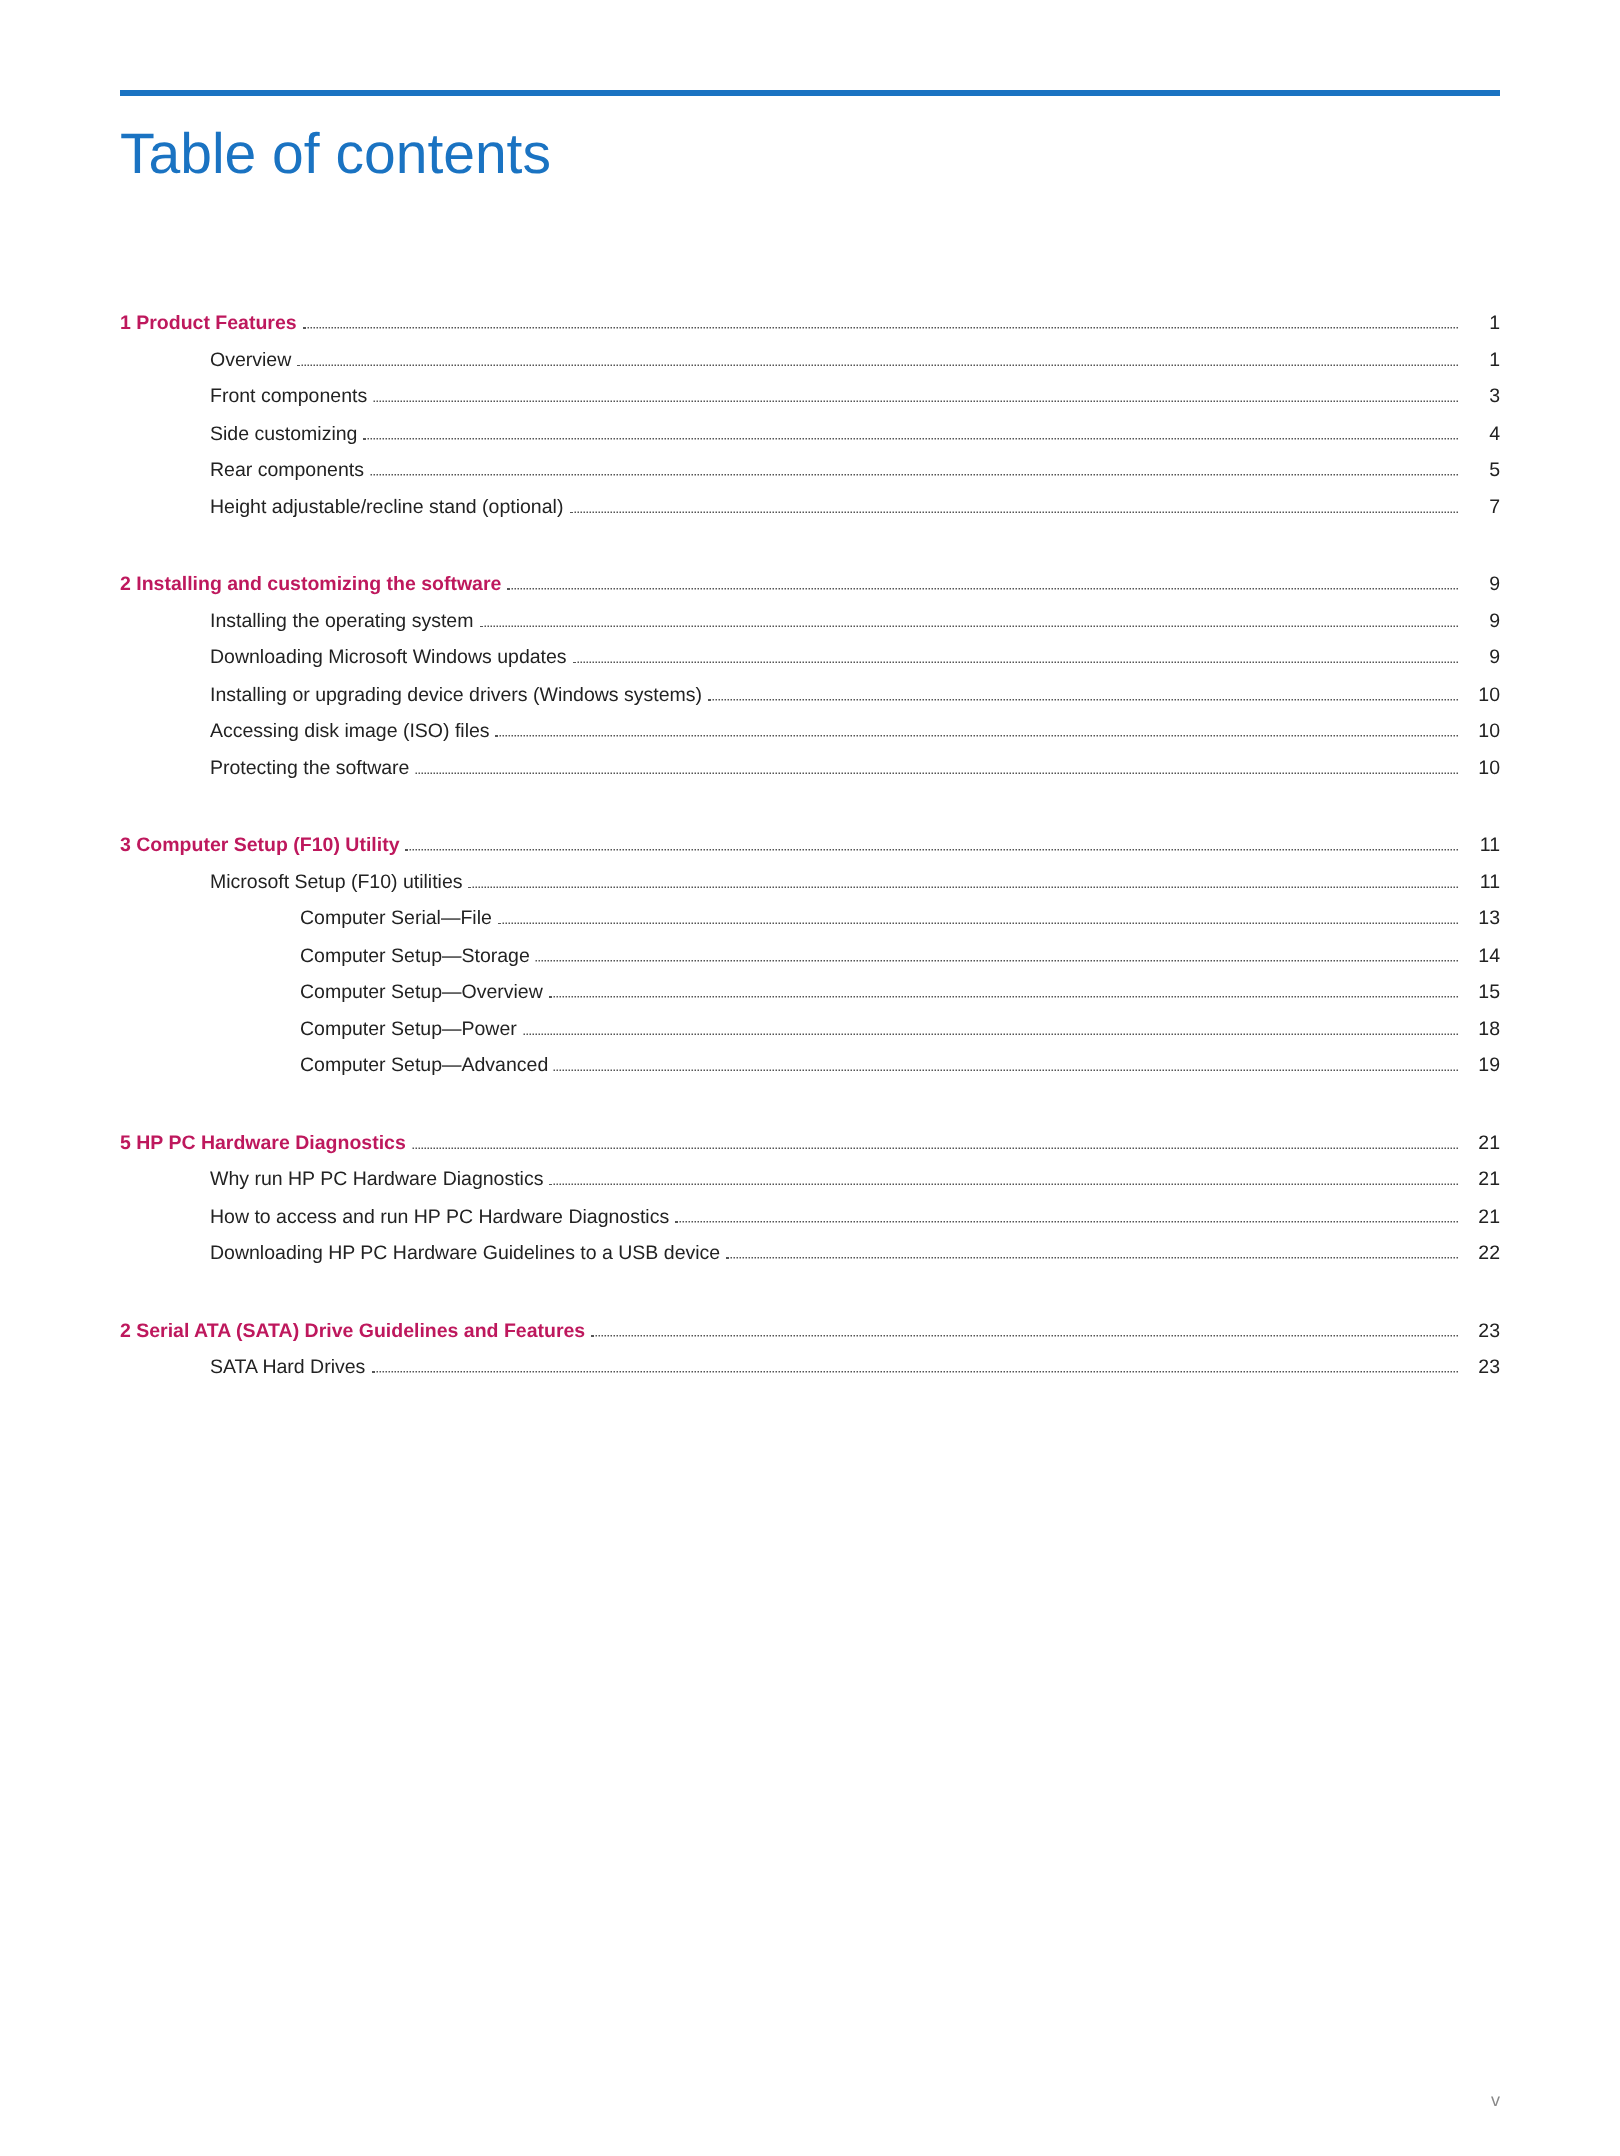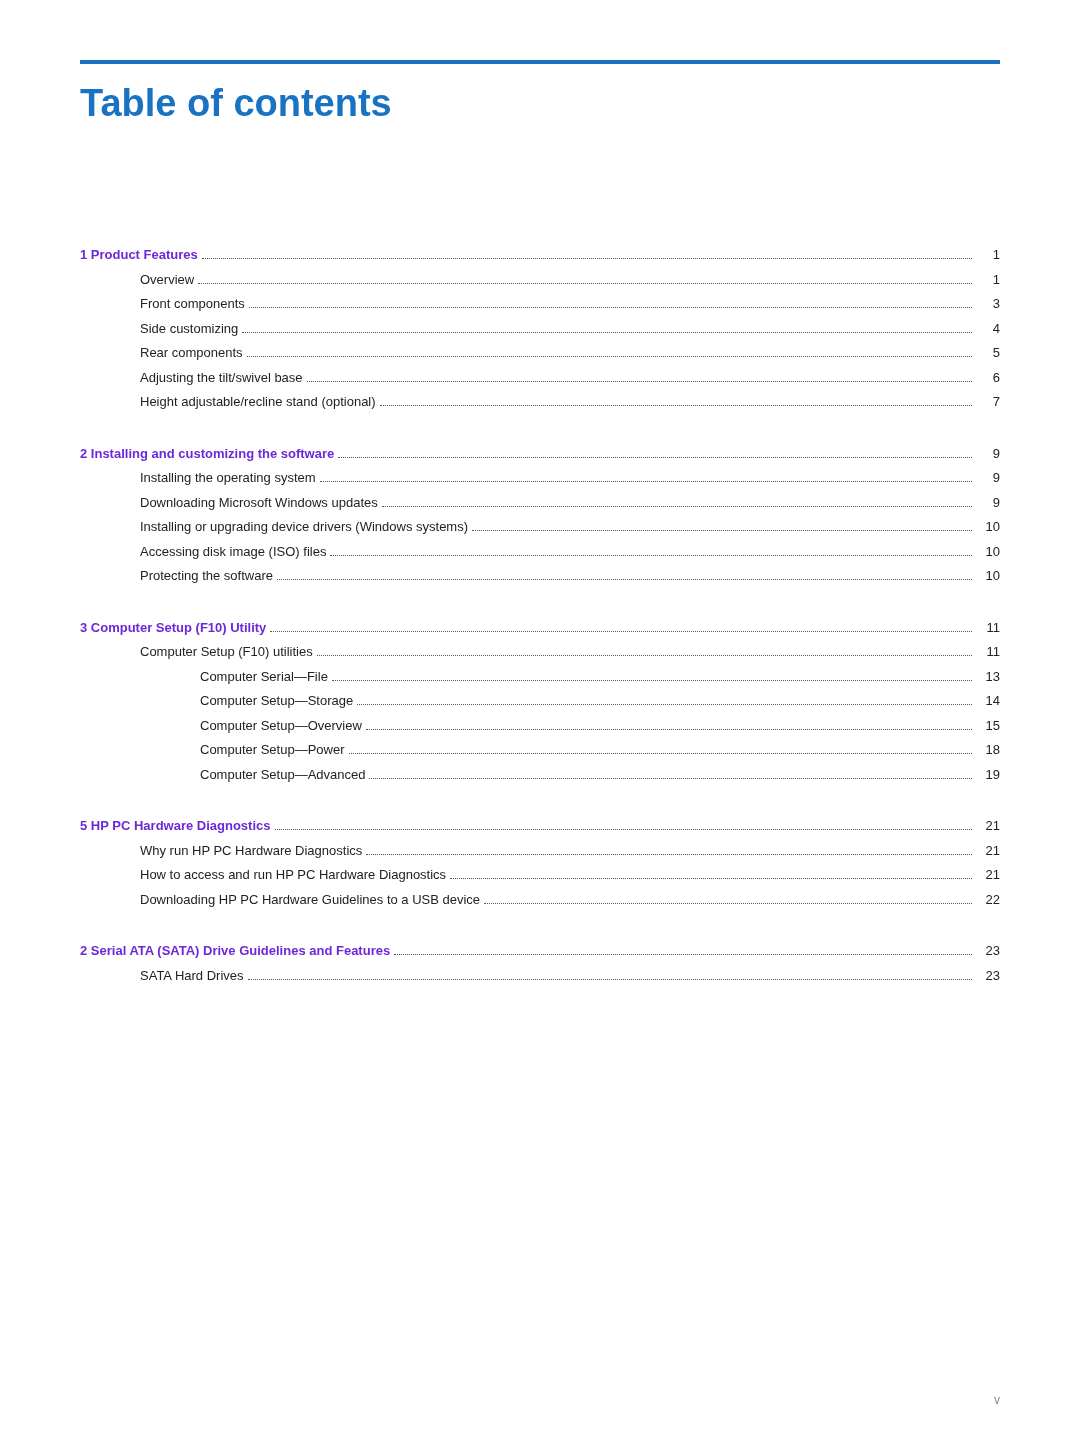--- a/index.html
+++ b/index.html
@@ -12,23 +12,23 @@
       max-width: 1080px;
       min-height: 1437px;
       position: relative;
     }
     .top-border {
       border-top: 4px solid #1a73c2;
       margin-bottom: 18px;
     }
     .page-title {
       font-size: 38px;
-      font-weight: bold;
+      font-weight: normal;
       color: #1a73c2;
-      margin-bottom: 120px;
+      margin-bottom: 80px;
       letter-spacing: 0;
     }
     .toc-section {
       margin-bottom: 32px;
     }
     .toc-entry {
       display: flex;
       align-items: baseline;
       margin-bottom: 5px;
       line-height: 1.5;
@@ -43,21 +43,21 @@
       margin: 0 4px 3px 4px;
       min-width: 20px;
     }
     .toc-page {
       white-space: nowrap;
       flex-shrink: 0;
       min-width: 24px;
       text-align: right;
     }
     .chapter-entry .toc-label {
-      color: #6d28d9;
+      color: #be185d;
       font-weight: bold;
     }
     .chapter-entry .toc-page {
       color: #222;
       font-weight: normal;
     }
     .sub1 { padding-left: 60px; }
     .sub2 { padding-left: 120px; }
     .page-num-right {
       position: absolute;
@@ -95,25 +95,20 @@
         <span class="toc-label">Side customizing</span>
         <span class="toc-dots"></span>
         <span class="toc-page">4</span>
       </div>
       <div class="toc-entry sub1">
         <span class="toc-label">Rear components</span>
         <span class="toc-dots"></span>
         <span class="toc-page">5</span>
       </div>
       <div class="toc-entry sub1">
-        <span class="toc-label">Adjusting the tilt/swivel base</span>
-        <span class="toc-dots"></span>
-        <span class="toc-page">6</span>
-      </div>
-      <div class="toc-entry sub1">
         <span class="toc-label">Height adjustable/recline stand (optional)</span>
         <span class="toc-dots"></span>
         <span class="toc-page">7</span>
       </div>
     </div>
     <div class="toc-section">
       <div class="toc-entry chapter-entry">
         <span class="toc-label">2  Installing and customizing the software</span>
         <span class="toc-dots"></span>
         <span class="toc-page">9</span>
@@ -144,21 +139,21 @@
         <span class="toc-page">10</span>
       </div>
     </div>
     <div class="toc-section">
       <div class="toc-entry chapter-entry">
         <span class="toc-label">3  Computer Setup (F10) Utility</span>
         <span class="toc-dots"></span>
         <span class="toc-page">11</span>
       </div>
       <div class="toc-entry sub1">
-        <span class="toc-label">Computer Setup (F10) utilities</span>
+        <span class="toc-label">Microsoft Setup (F10) utilities</span>
         <span class="toc-dots"></span>
         <span class="toc-page">11</span>
       </div>
       <div class="toc-entry sub2">
         <span class="toc-label">Computer Serial—File</span>
         <span class="toc-dots"></span>
         <span class="toc-page">13</span>
       </div>
       <div class="toc-entry sub2">
         <span class="toc-label">Computer Setup—Storage</span>

